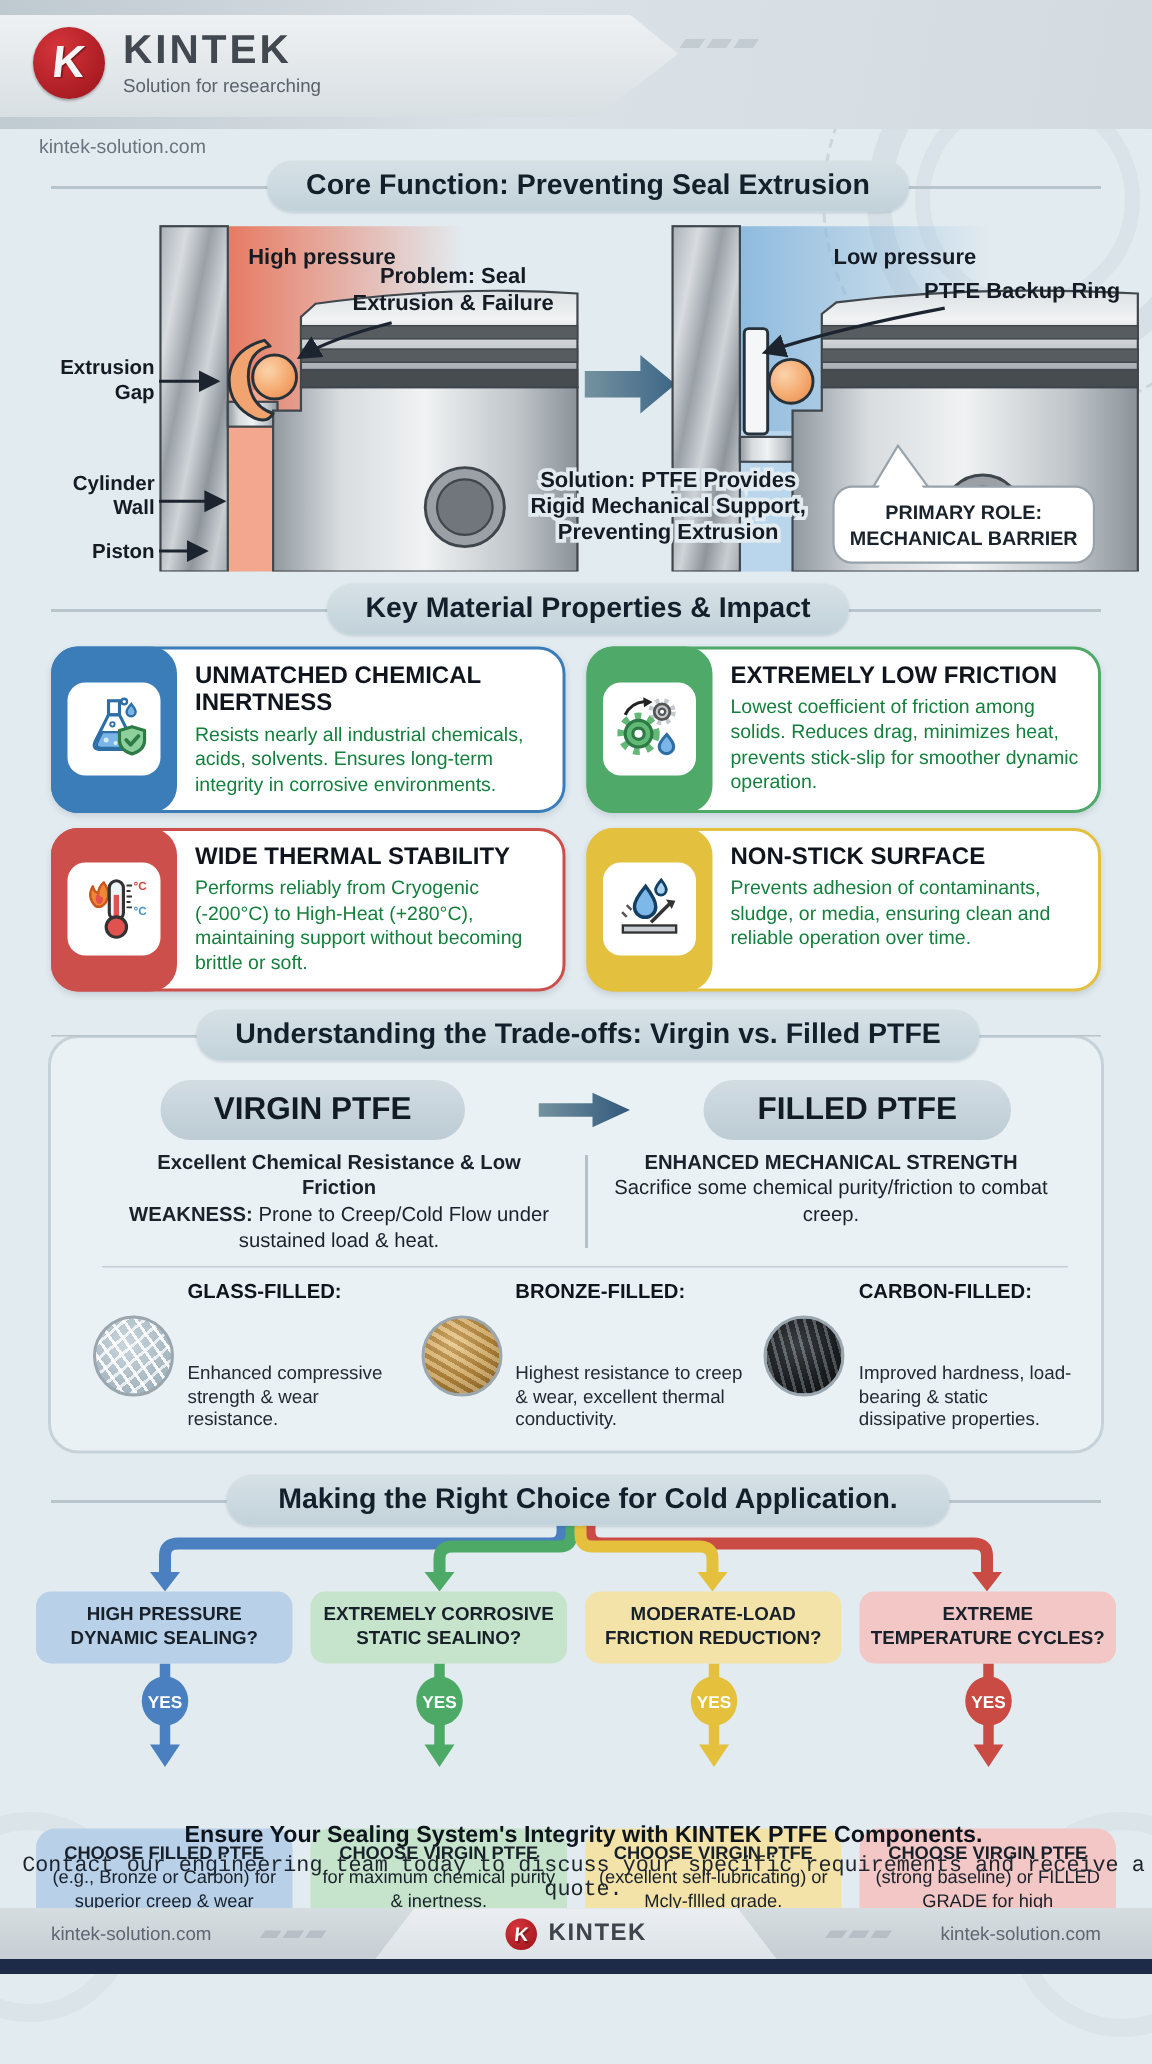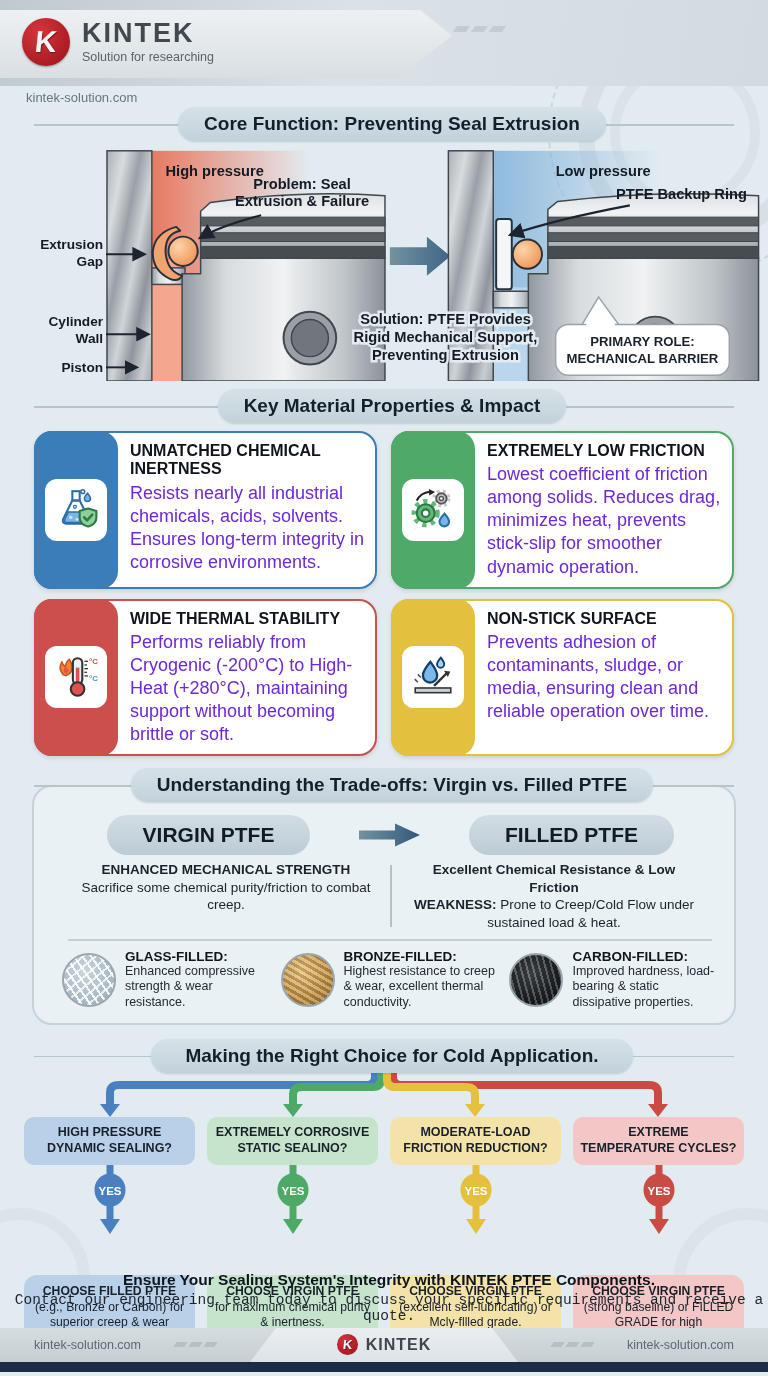--- a/index.html
+++ b/index.html
@@ -51,21 +51,21 @@
 
   
   .cards { margin:8px 34px 0 34px; display:grid; grid-template-columns:1fr 1fr; gap:10px 14px; }
   .prop-card { display:flex; background:#fff; border:2px solid var(--accent); border-radius:18px; min-height:98px;
     box-shadow:0 2px 4px rgba(40,60,80,.15); }
   .icon-wrap { flex:0 0 84px; margin:-2px 0 -2px -2px; background:var(--accent); border-radius:18px;
     display:flex; align-items:center; justify-content:center; }
   .icon-tile { width:62px; height:62px; background:#fff; border-radius:12px; display:flex; align-items:center; justify-content:center; }
   .card-text { padding:9px 10px 8px 12px; }
   .card-title { font-size:16px; font-weight:800; color:#10151d; line-height:1.15; margin-bottom:3px; }
-  .card-body { font-size:18px; color:#6d28d9; line-height:1.28; }
+  .card-body { font-size:13px; color:#15803d; line-height:1.28; }
 
   
   .tradeoffs-head { margin-top:12px; z-index:2; }
   .tradeoffs { position:relative; margin:-17px 32px 0 32px; border:2px solid #c6d2d9; border-radius:20px;
     background:rgba(236,243,247,.75); padding:28px 16px 10px 28px; }
   .vf-row { display:grid; grid-template-columns:1fr 70px 1fr; align-items:center; }
   .vf-pill { justify-self:center; background:linear-gradient(180deg,#d2dde3,#bccbd4); border-radius:26px;
     padding:8px 36px; font-size:21px; font-weight:800; color:#121a24; }
   .vf-arrow { justify-self:center; }
   .vf-texts { display:grid; grid-template-columns:1fr 1fr; margin-top:6px; position:relative; }
@@ -81,21 +81,21 @@
       repeating-linear-gradient(55deg, rgba(255,255,255,.9) 0 2px, rgba(255,255,255,0) 2px 7px),
       repeating-linear-gradient(-40deg, rgba(255,255,255,.7) 0 2px, rgba(160,178,190,.3) 2px 8px),
       radial-gradient(circle at 40% 35%, #dde5ea, #9fb2bd 80%); }
   .photo-bronze { background:
       repeating-linear-gradient(30deg, rgba(255,240,200,.35) 0 3px, rgba(120,85,30,.25) 3px 6px),
       radial-gradient(circle at 38% 32%, #e2bd7d, #b5873f 55%, #7c5a22 100%); }
   .photo-carbon { background:
       repeating-linear-gradient(75deg, rgba(200,210,215,.25) 0 2px, rgba(0,0,0,.3) 2px 6px),
       radial-gradient(circle at 40% 35%, #51565b, #24282b 60%, #131517 100%); }
   .fill-name { font-size:13.5px; font-weight:800; color:#10151d; }
-  .fill-desc { font-size:12.5px; color:#232a33; line-height:1.25; }
+  .fill-desc { font-size:12.5px; color:#232a33; line-height:1.25;margin-top:40px; }
 
   
   .flow-head { margin-top:14px; }
   .flow-head .pill { padding:6px 34px; }
   .tree { display:block; }
   .flow-grid { margin:0 24px; display:grid; grid-template-columns:repeat(4,1fr); gap:0 12px; }
   .branch { color:var(--accent); display:flex; flex-direction:column; align-items:center; }
   .q-box { width:100%; min-height:48px; background:var(--tint); border-radius:10px; display:flex; flex-direction:column;
     justify-content:center; text-align:center; font-size:12.5px; font-weight:800; color:#18202a; line-height:1.25; padding:6px 2px; }
   .connector { display:block; }
@@ -373,26 +373,26 @@
             <stop offset="0" stop-color="#74929f"></stop>
                 <stop offset="1" stop-color="#31597c"></stop>
               </linearGradient>
             </defs>
           <polygon points="0,8.5 36,8.5 36,1.5 61,13 36,24.5 36,17.5 0,17.5" fill="url(#gArr)"></polygon>
         </svg>
         <span class="vf-pill">FILLED PTFE</span>
       </div>
       <div class="vf-texts">
         <div class="vf-col">
+          <span class="semi">Excellent Chemical Resistance &amp; Low Friction</span><br>
+          <span class="strong">WEAKNESS:</span><span> Prone to Creep/Cold Flow under sustained load &amp; heat.</span>
+        </div>
+        <div class="vf-col">
           <span class="strong">ENHANCED MECHANICAL STRENGTH</span><br>
           <span>Sacrifice some chemical purity/friction to combat creep.</span>
-        </div>
-        <div class="vf-col">
-          <span class="semi">Excellent Chemical Resistance &amp; Low Friction</span><br>
-          <span class="strong">WEAKNESS:</span><span> Prone to Creep/Cold Flow under sustained load &amp; heat.</span>
         </div>
       </div>
       <div class="to-divider"></div>
       <div class="fill-types">
         <div class="fill-item">
           <div class="fill-photo photo-glass"></div>
           <div>
             <div class="fill-name">GLASS-FILLED:</div>
             <div class="fill-desc">Enhanced compressive strength &amp; wear resistance.</div>
           </div>

